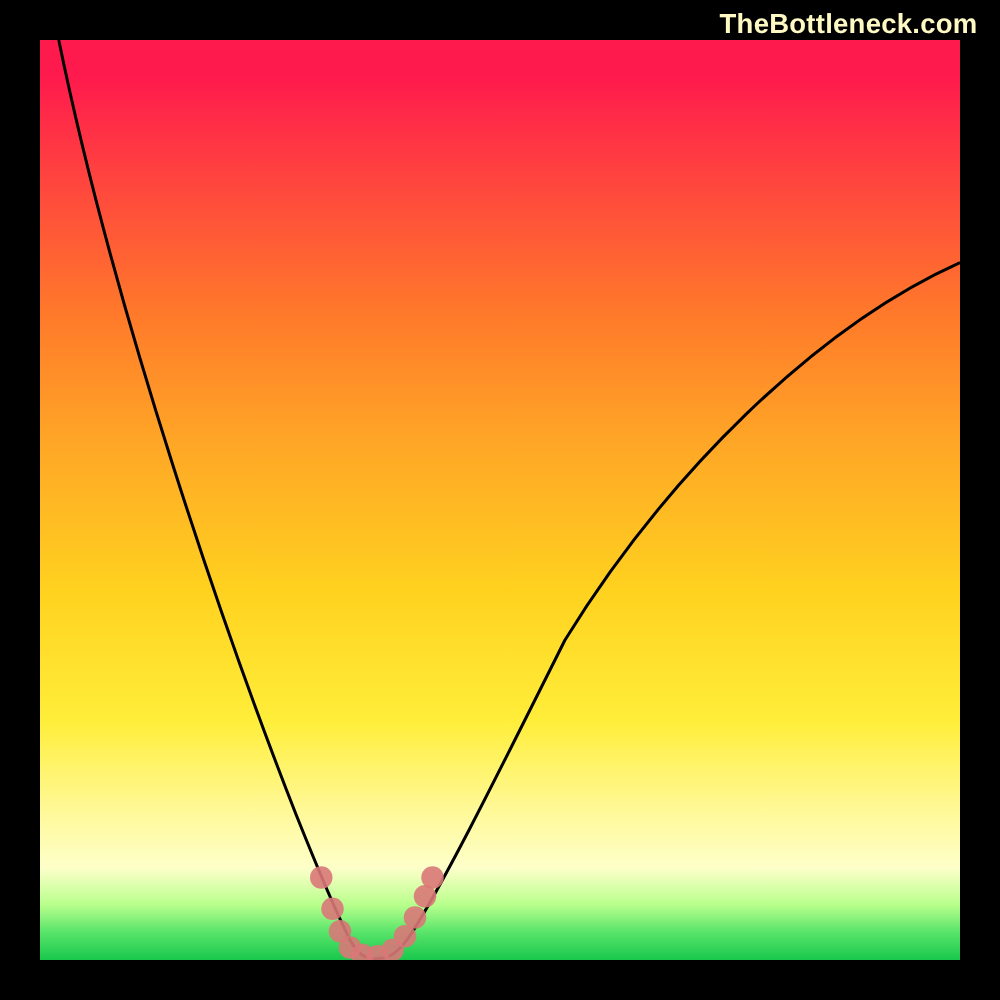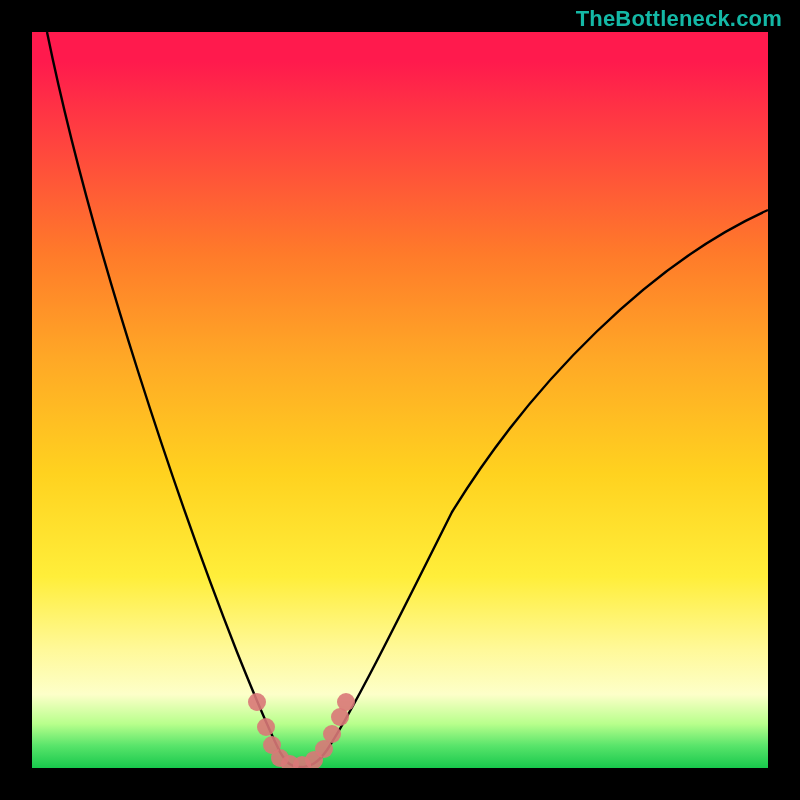--- a/index.html
+++ b/index.html
@@ -39,21 +39,21 @@
     top: 0;
     width: 736px;
     height: 736px;
   }
   .watermark {
     position: absolute;
     top: 6px;
     right: 18px;
     font-size: 22px;
     font-weight: 600;
-    color: #14b8a6;
+    color: #fef9c3;
     letter-spacing: 0.2px;
     font-family: Arial, sans-serif;
   }
 </style>
 </head>
 <body>
 
 <div class="plot-area">
   <svg class="curve-svg" viewBox="0 0 736 736" preserveAspectRatio="none">
 

